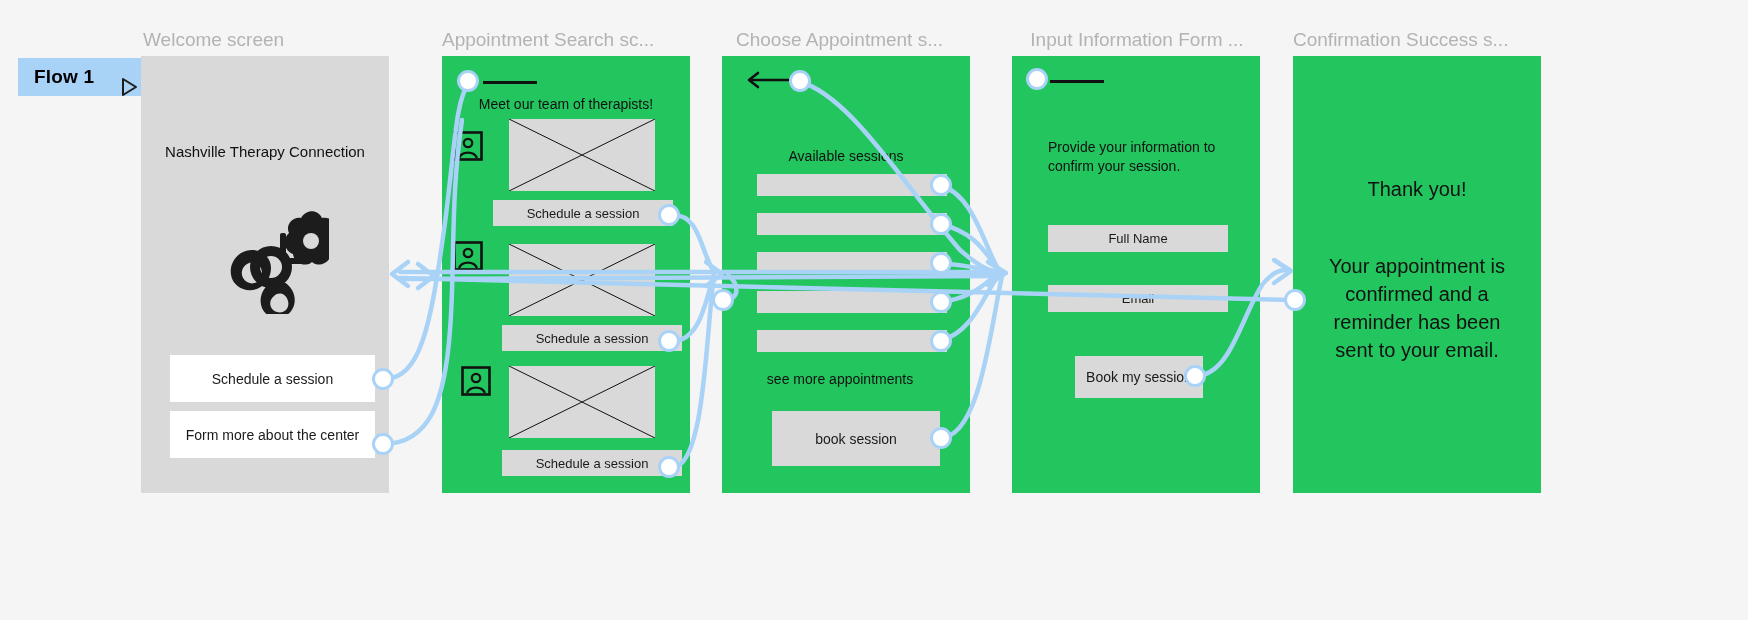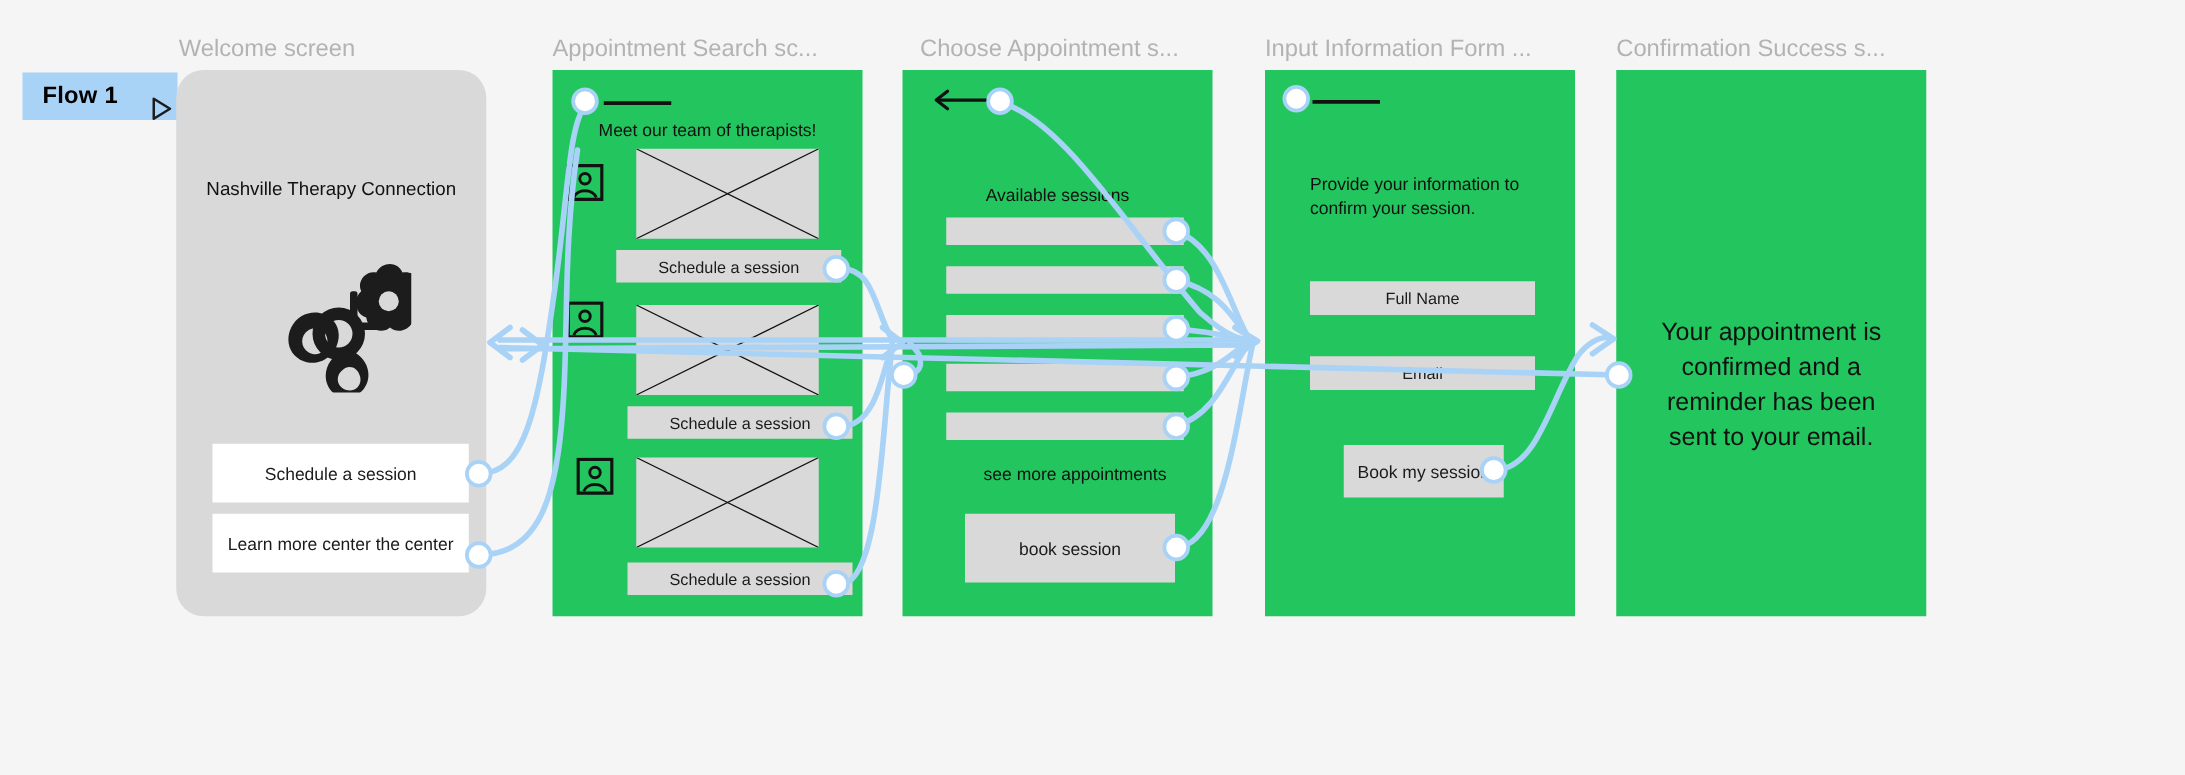--- a/index.html
+++ b/index.html
@@ -23,21 +23,21 @@
   .play-icon svg{display:block;}
 
   
   .frame-title{
     position:absolute;font-size:19px;color:#b3b3b3;white-space:nowrap;
     overflow:hidden;text-overflow:ellipsis;
   }
 
   
   .frame{position:absolute;background:#22c55e;}
-  .frame.grey{background:#d9d9d9;border-radius:22px;}
+  .frame.grey{background:#d9d9d9;}
 
   
   .wf-text{position:absolute;color:#111;white-space:pre;}
   .wf-btn{position:absolute;background:#d9d9d9;display:flex;align-items:center;justify-content:center;font-size:13px;color:#1a1a1a;}
   .wf-btn-white{position:absolute;background:#fff;display:flex;align-items:center;justify-content:center;font-size:14px;color:#1a1a1a;}
   .img-ph{position:absolute;background:#d9d9d9;}
   .img-ph svg{display:block;width:100%;height:100%;}
   .person-icon svg{display:block;}
   .bar{position:absolute;background:#d9d9d9;}
 
@@ -64,21 +64,21 @@
     <span class="play-icon">
       <svg width="18" height="20" viewBox="0 0 18 20">
           <path d="M2 2 L15 10 L2 18 Z" fill="none" stroke="#1c1c1c" stroke-width="2" stroke-linejoin="round"></path>
         </svg>
     </span>
   </div>
 
   <div class="frame-title" style="left:143px;top:29px;width:246px;">Welcome screen</div>
   <div class="frame-title" style="left:442px;top:29px;width:248px;">Appointment Search sc...</div>
   <div class="frame-title" style="left:722px;top:29px;width:248px;margin-left:14px;">Choose Appointment s...</div>
-  <div class="frame-title" style="left:1012px;top:29px;width:250px;">Input Information Form ...</div>
+  <div class="frame-title" style="left:1012px;top:29px;width:250px;text-align:center;">Input Information Form ...</div>
   <div class="frame-title" style="left:1293px;top:29px;width:254px;">Confirmation Success s...</div>
 
   <div class="frame grey" style="left:141px;top:56px;width:248px;height:437px;">
     <div class="wf-text" style="left:7px;top:87px;width:234px;text-align:center;font-size:15px;">Nashville Therapy Connection</div>
 
     <div style="position:absolute;left:68px;top:140px;width:120px;height:118px;">
       <svg viewBox="0 0 120 118" width="120" height="118">
         <g fill="#1c1c1c">
 
           <path d="M92 22 c5 -9 17 -9 21 0 c9 -2 17 7 13 15 c7 6 5 18 -4 21 c-1 9 -12 14 -19 8 c-7 6 -18 1 -19 -8 c-9 -3 -11 -15 -4 -21 c-4 -8 4 -17 12 -15 z"></path>
@@ -93,21 +93,21 @@
 
           <path d="M56 92 c-10 13 -2 31 13 30 c14 -1 21 -16 14 -28 c-7 -12 -20 -12 -27 -2 z M64 101 c5 -6 13 -4 15 4 c2 7 -4 13 -11 11 c-7 -2 -9 -10 -4 -15 z"></path>
         </g>
       </svg>
     </div>
 
     <div class="wf-btn-white" style="left:29px;top:299px;width:205px;height:47px;">
       <span>Schedule a session</span>
     </div>
     <div class="wf-btn-white" style="left:29px;top:355px;width:205px;height:47px;">
-      <span>Learn more center the center</span>
+      <span>Form more about the center</span>
     </div>
   </div>
 
   <div class="frame" style="left:442px;top:56px;width:248px;height:437px;">
     <div class="nav-line" style="left:41px;top:25px;width:54px;"></div>
 
     <div class="wf-text" style="left:6px;top:40px;width:236px;text-align:center;font-size:14px;">Meet our team of therapists!</div>
 
     <div class="person-icon" style="position:absolute;left:11px;top:75px;">
       <svg width="30" height="30" viewBox="0 0 30 30">
@@ -170,21 +170,21 @@
     </div>
 
     <div class="wf-text" style="left:6px;top:92px;width:236px;text-align:center;font-size:14px;">Available sessions</div>
 
     <div class="bar" style="left:35px;top:118px;width:190px;height:22px;"></div>
     <div class="bar" style="left:35px;top:157px;width:190px;height:22px;"></div>
     <div class="bar" style="left:35px;top:196px;width:190px;height:22px;"></div>
     <div class="bar" style="left:35px;top:235px;width:190px;height:22px;"></div>
     <div class="bar" style="left:35px;top:274px;width:190px;height:22px;"></div>
 
-    <div class="wf-text" style="left:20px;top:315px;width:236px;text-align:center;font-size:14px;">see more appointments</div>
+    <div class="wf-text" style="left:0;top:315px;width:236px;text-align:center;font-size:14px;">see more appointments</div>
 
     <div class="wf-btn" style="left:50px;top:355px;width:168px;height:55px;font-size:14px;">
       <span>book session</span>
     </div>
   </div>
 
   <div class="frame" style="left:1012px;top:56px;width:248px;height:437px;">
     <div class="nav-line" style="left:38px;top:24px;width:54px;"></div>
 
     <div class="wf-text" style="left:36px;top:82px;font-size:14px;line-height:19px;">Provide your information to
@@ -196,20 +196,21 @@
     <div class="wf-btn" style="left:36px;top:229px;width:180px;height:27px;">
       <span>Email</span>
     </div>
 
     <div class="wf-btn" style="left:63px;top:300px;width:128px;height:42px;font-size:14px;">
       <span>Book my session</span>
     </div>
   </div>
 
   <div class="frame" style="left:1293px;top:56px;width:248px;height:437px;">
+    <div class="wf-text" style="left:4px;top:122px;width:240px;text-align:center;font-size:20px;">Thank you!</div>
     <div class="wf-text" style="left:4px;top:196px;width:240px;text-align:center;font-size:20px;line-height:28px;">Your appointment is
 confirmed and a
 reminder has been
 sent to your email.</div>
   </div>
 
   <svg class="links" width="1748" height="620">
     <g fill="none" stroke="#a9d2f7" stroke-width="4.5" stroke-linecap="round">
 
       <path d="M383 379 C 420 379 430 330 444 230 C 455 150 455 100 469 83"></path>

